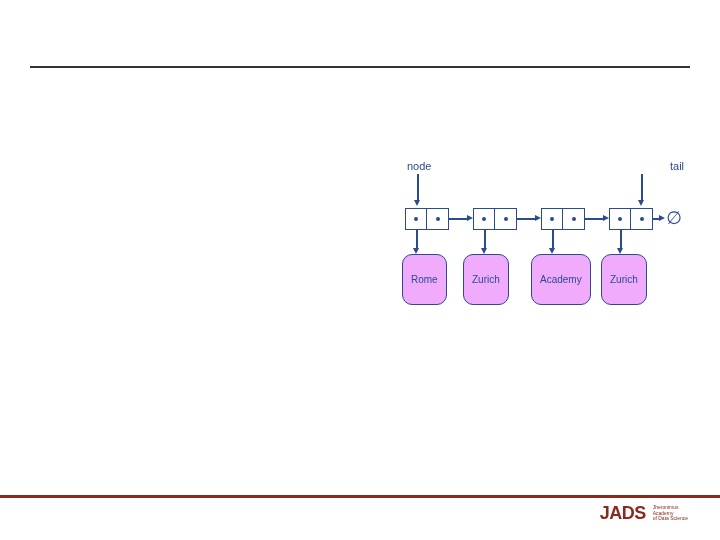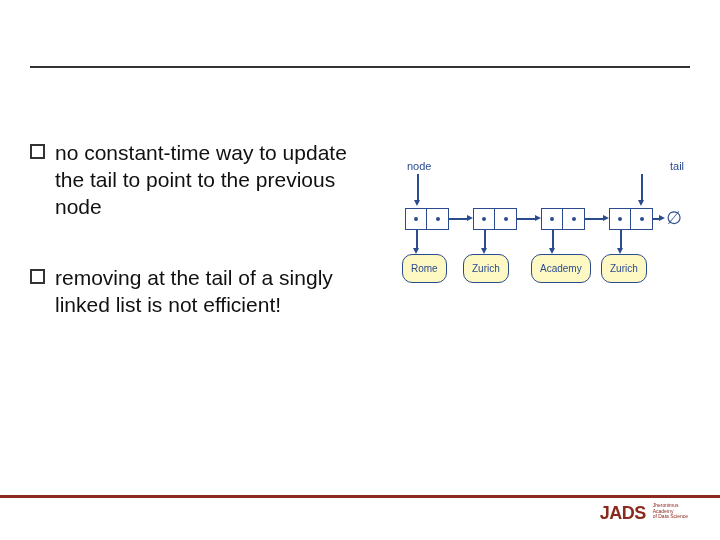--- a/index.html
+++ b/index.html
@@ -106,24 +106,24 @@
     align-items: center;
     justify-content: center;
     font-size: 18px;
     color: #2b4b8f;
   }
   .city {
     position: absolute;
     top: 94px;
     border: 1.5px solid #2b4b8f;
     border-radius: 10px;
-    padding: 8px 8px;
+    padding: 19px 8px;
     font-size: 10px;
     color: #2b4b8f;
-    background: #fef9c3;
+    background: #f0abfc;
   }
   .c1 { left: -3px; }
   .c2 { left: 58px; }
   .c3 { left: 126px; }
   .c4 { left: 196px; text-align: right; }
   
   .arrow {
     position: absolute;
     background: #2b4b8f;
   }
@@ -148,20 +148,21 @@
     left: 0; right: 0;
     top: 495px;
     height: 3px;
     background: #8a2a1e;
   }
   .logo {
     position: absolute;
     right: 32px;
     top: 503px;
     display: flex;
+    align-items: center;
     gap: 4px;
   }
   .logo-text {
     font-family: Arial, sans-serif;
     font-weight: 700;
     font-size: 18px;
     color: #8a2a1e;
     letter-spacing: -0.5px;
   }
   .logo-sub {
@@ -171,30 +172,20 @@
     margin-left: 3px;
   }
 </style>
 </head>
 <body>
 
 <div class="slide">
 
   <div class="title-underline"></div>
 
-  <div class="content">
-    <div class="bullet-item">
-      <div class="bullet-box"></div>
-      <div class="bullet-text">no constant-time way to update the tail to point to the previous node</div>
-    </div>
-    <div class="bullet-item">
-      <div class="bullet-box"></div>
-      <div class="bullet-text">removing at the tail of a singly linked list is not efficient!</div>
-    </div>
-  </div>
 
   <div class="diagram">
     <div class="ptr-label ptr-head">node</div>
     <div class="ptr-label ptr-tail">tail</div>
 
     <div class="arrow arrow-v" style="left:12px; top:14px; height:28px;"></div>
     <div class="arrowhead ah-down" style="left:9px; top:40px;"></div>
 
     <div class="arrow arrow-v" style="left:236px; top:14px; height:28px;"></div>
     <div class="arrowhead ah-down" style="left:233px; top:40px;"></div>

